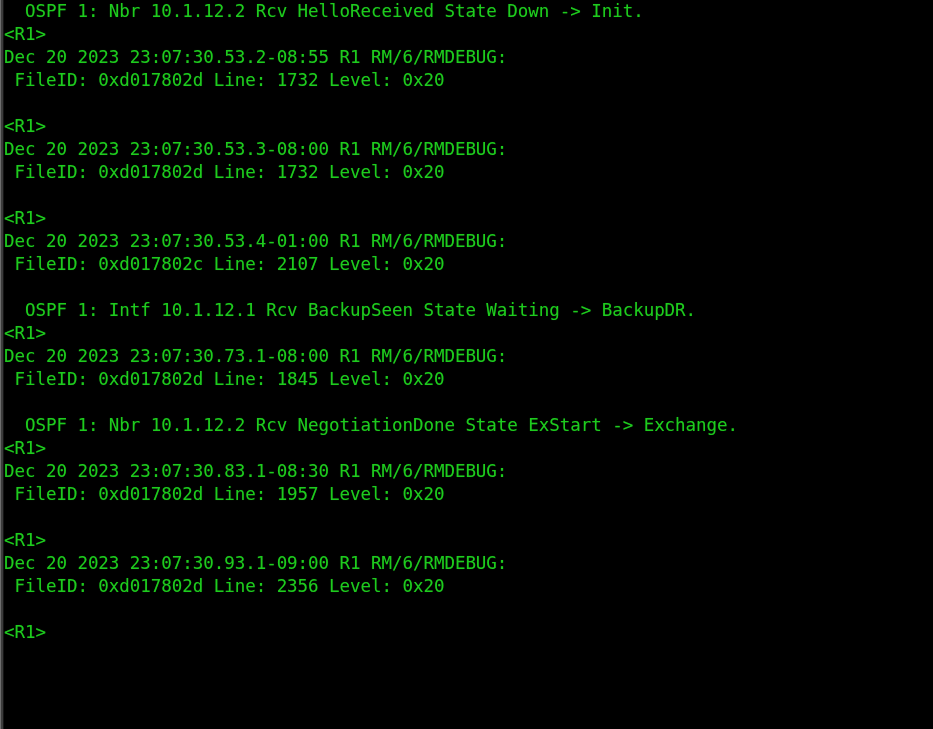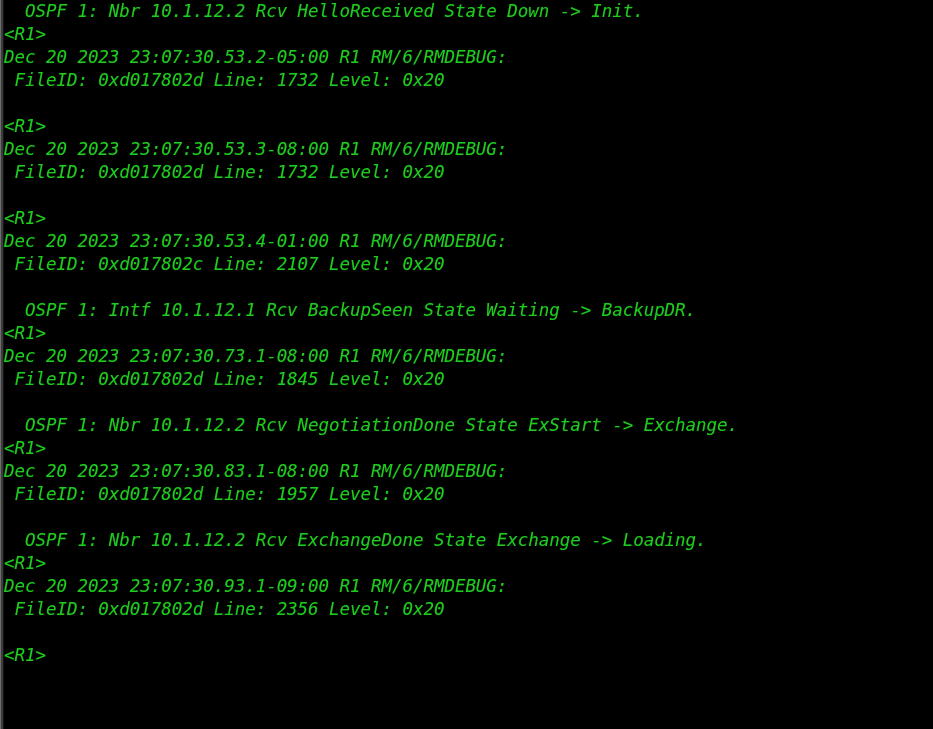--- a/index.html
+++ b/index.html
@@ -57,45 +57,44 @@
     text-shadow: 0 0 1px rgba(30, 203, 30, 0.35);
   }
 </style>
 </head>
 <body>
 
 <div id="terminal">
 
   <div id="left-gutter"></div>
 
-  <div id="screen" style="color: rgb(30, 203, 30); font-size: 17.5px; font-style: italic;">
+  <div id="screen" style="color: rgb(30, 203, 30); font-size: 17.5px;">
       <div class="line">  OSPF 1: Nbr 10.1.12.2 Rcv HelloReceived State Down -&gt; Init.</div>
       <div class="line">&lt;R1&gt;</div>
-      <div class="line">Dec 20 2023 23:07:30.53.2-05:00 R1 RM/6/RMDEBUG:</div>
+      <div class="line">Dec 20 2023 23:07:30.53.2-08:55 R1 RM/6/RMDEBUG:</div>
       <div class="line"> FileID: 0xd017802d Line: 1732 Level: 0x20</div>
       <div class="line blank">&nbsp;</div>
       <div class="line">&lt;R1&gt;</div>
       <div class="line">Dec 20 2023 23:07:30.53.3-08:00 R1 RM/6/RMDEBUG:</div>
       <div class="line"> FileID: 0xd017802d Line: 1732 Level: 0x20</div>
       <div class="line blank">&nbsp;</div>
       <div class="line">&lt;R1&gt;</div>
       <div class="line">Dec 20 2023 23:07:30.53.4-01:00 R1 RM/6/RMDEBUG:</div>
       <div class="line"> FileID: 0xd017802c Line: 2107 Level: 0x20</div>
       <div class="line blank">&nbsp;</div>
       <div class="line">  OSPF 1: Intf 10.1.12.1 Rcv BackupSeen State Waiting -&gt; BackupDR.</div>
       <div class="line">&lt;R1&gt;</div>
       <div class="line">Dec 20 2023 23:07:30.73.1-08:00 R1 RM/6/RMDEBUG:</div>
       <div class="line"> FileID: 0xd017802d Line: 1845 Level: 0x20</div>
       <div class="line blank">&nbsp;</div>
       <div class="line">  OSPF 1: Nbr 10.1.12.2 Rcv NegotiationDone State ExStart -&gt; Exchange.</div>
       <div class="line">&lt;R1&gt;</div>
-      <div class="line">Dec 20 2023 23:07:30.83.1-08:00 R1 RM/6/RMDEBUG:</div>
+      <div class="line">Dec 20 2023 23:07:30.83.1-08:30 R1 RM/6/RMDEBUG:</div>
       <div class="line"> FileID: 0xd017802d Line: 1957 Level: 0x20</div>
       <div class="line blank">&nbsp;</div>
-      <div class="line">  OSPF 1: Nbr 10.1.12.2 Rcv ExchangeDone State Exchange -&gt; Loading.</div>
       <div class="line">&lt;R1&gt;</div>
       <div class="line">Dec 20 2023 23:07:30.93.1-09:00 R1 RM/6/RMDEBUG:</div>
       <div class="line"> FileID: 0xd017802d Line: 2356 Level: 0x20</div>
       <div class="line blank">&nbsp;</div>
       <div class="line">&lt;R1&gt;</div>
     </div>
 
 </div>
 
 </body></html>

